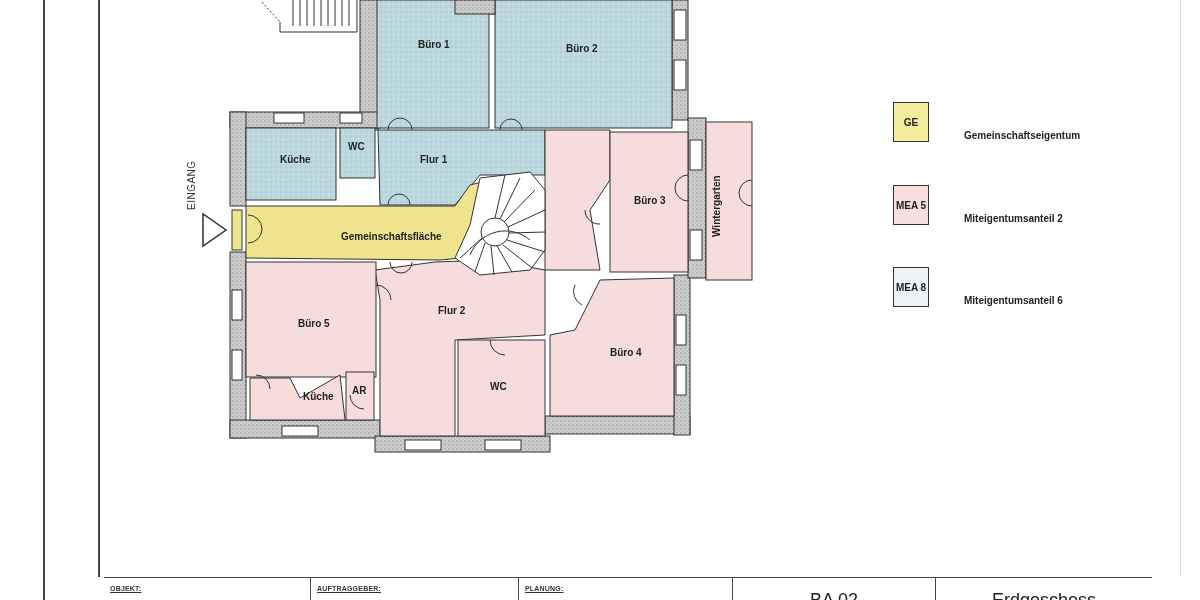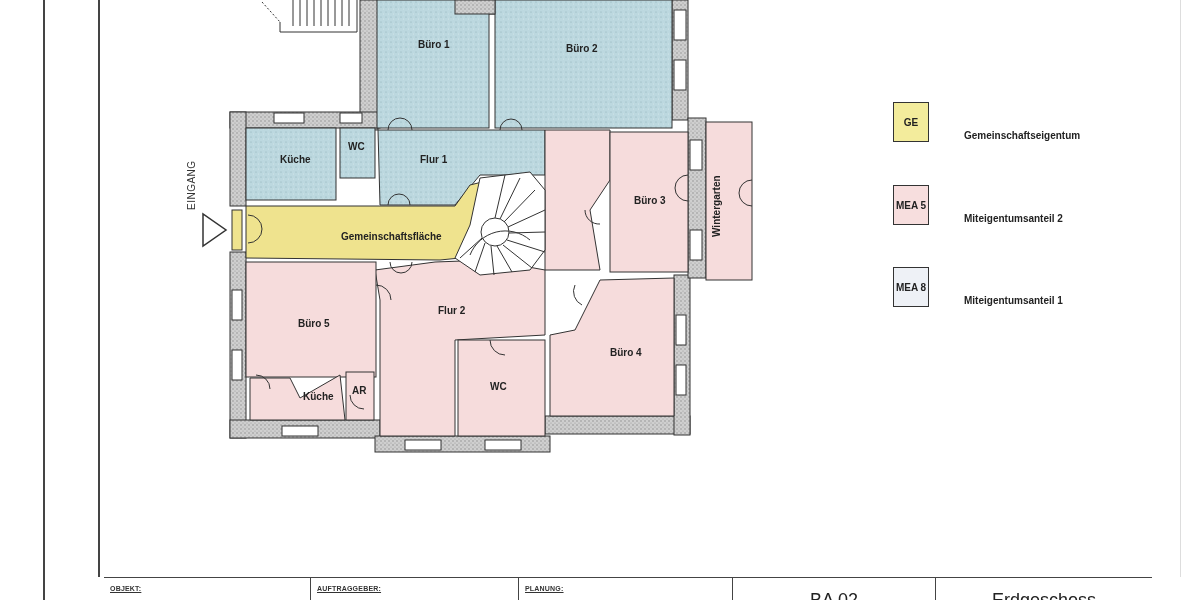--- a/index.html
+++ b/index.html
@@ -164,21 +164,21 @@
   <div style="position:absolute;top:102px;">
     <div class="legend-box" style="background:#f3ec9c;">GE</div>
     <div class="legend-text">Gemeinschaftseigentum</div>
   </div>
   <div style="position:absolute;top:185px;">
     <div class="legend-box" style="background:#f7dede;">MEA 5</div>
     <div class="legend-text">Miteigentumsanteil 2</div>
   </div>
   <div style="position:absolute;top:267px;">
     <div class="legend-box" style="background:#eef1f6;">MEA 8</div>
-    <div class="legend-text">Miteigentumsanteil 1</div>
+    <div class="legend-text">Miteigentumsanteil 6</div>
   </div>
 </div>
 
 <div class="titleblock">
   <div class="tb-cell" style="left:0;width:206px;border-left:none;">
     <span class="tb-label">OBJEKT:</span>
   </div>
   <div class="tb-cell" style="left:206px;width:208px;">
     <span class="tb-label">AUFTRAGGEBER:</span>
   </div>

